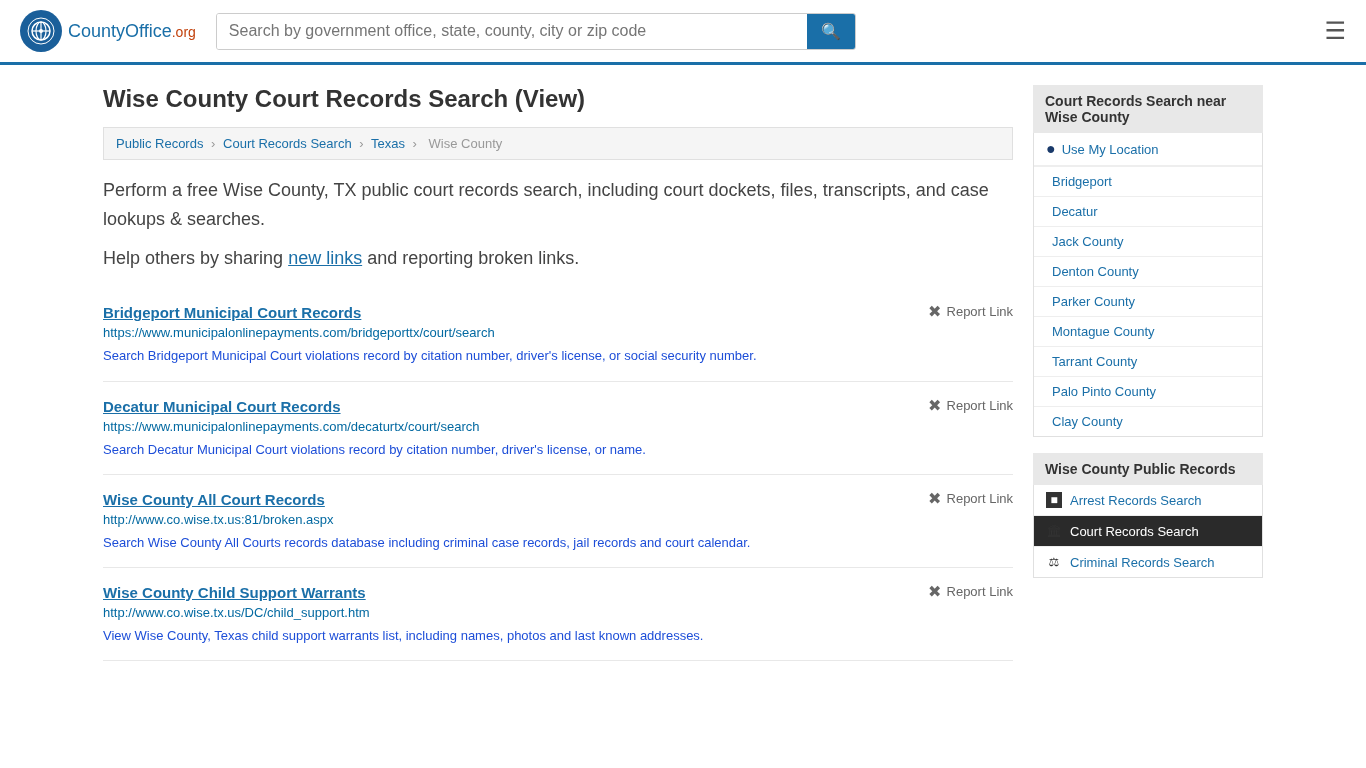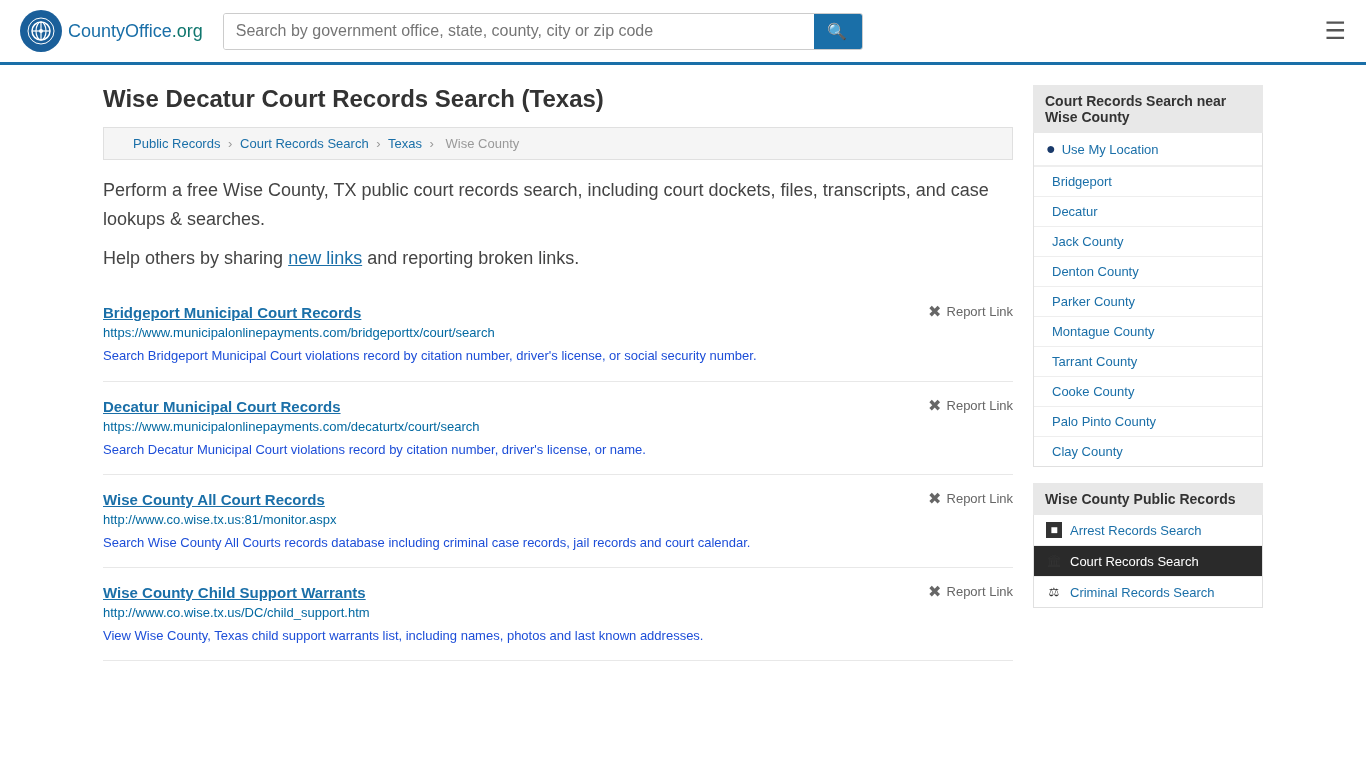--- a/index.html
+++ b/index.html
@@ -31,21 +31,21 @@
       color: #fff;
       font-size: 18px;
       font-weight: bold;
     }
     .logo-text {
       font-size: 18px;
       color: #333;
       font-weight: normal;
     }
     .logo-text span { color: #1a6fa8; }
-    .logo-text .org { color: #0f766e; font-size: 18px; }
+    .logo-text .org { color: #c2410c; font-size: 14px; }
     .search-bar-wrap {
       flex: 1;
       max-width: 640px;
       display: flex;
       border: 1px solid #ccc;
       border-radius: 3px;
       overflow: hidden;
     }
     .search-bar-wrap input {
       flex: 1;
@@ -91,21 +91,21 @@
     .page-title {
       font-size: 24px;
       font-weight: bold;
       color: #333;
       margin-bottom: 14px;
     }
 
     
     .breadcrumb {
       background: #f5f5f5;
-      padding: 8px 29px;
+      padding: 8px 12px;
       font-size: 13px;
       color: #666;
       margin-bottom: 16px;
       border: 1px solid #e0e0e0;
     }
     .breadcrumb a {
       color: #1a6fa8;
       text-decoration: none;
     }
     .breadcrumb span { color: #999; margin: 0 4px; }
@@ -274,21 +274,21 @@
       <span>🔍</span>
     </button>
   </div>
   <div class="menu-icon">☰</div>
 </header>
 
 <div class="main-container">
 
   <div class="content-area">
 
-    <h1 class="page-title">Wise Decatur Court Records Search (Texas)</h1>
+    <h1 class="page-title">Wise County Court Records Search (View)</h1>
 
     <div class="breadcrumb">
       <a href="#">Public Records</a>
       <span>›</span>
       <a href="#">Court Records Search</a>
       <span>›</span>
       <a href="#">Texas</a>
       <span>›</span>
       <span>Wise County</span>
     </div>
@@ -326,21 +326,21 @@
       <div class="record-desc">Search Decatur Municipal Court violations record by citation number, driver's license, or name.</div>
     </div>
         <div class="record-item">
       <div class="record-item-header">
         <a class="record-title" href="#">Wise County All Court Records</a>
         <div class="report-link">
           <span class="cross-icon">✖</span>
           <span>Report Link</span>
         </div>
       </div>
-      <div class="record-url">http://www.co.wise.tx.us:81/monitor.aspx</div>
+      <div class="record-url">http://www.co.wise.tx.us:81/broken.aspx</div>
       <div class="record-desc">Search Wise County All Courts records database including criminal case records, jail records and court calendar.</div>
     </div>
         <div class="record-item">
       <div class="record-item-header">
         <a class="record-title" href="#">Wise County Child Support Warrants</a>
         <div class="report-link">
           <span class="cross-icon">✖</span>
           <span>Report Link</span>
         </div>
       </div>
@@ -395,26 +395,20 @@
         <li>
             <a href="#">
               <span class="bullet"></span>
               <span>Montague County</span>
             </a>
           </li>
         <li>
             <a href="#">
               <span class="bullet"></span>
               <span>Tarrant County</span>
-            </a>
-          </li>
-        <li>
-            <a href="#">
-              <span class="bullet"></span>
-              <span>Cooke County</span>
             </a>
           </li>
         <li>
             <a href="#">
               <span class="bullet"></span>
               <span>Palo Pinto County</span>
             </a>
           </li>
         <li>
             <a href="#">

